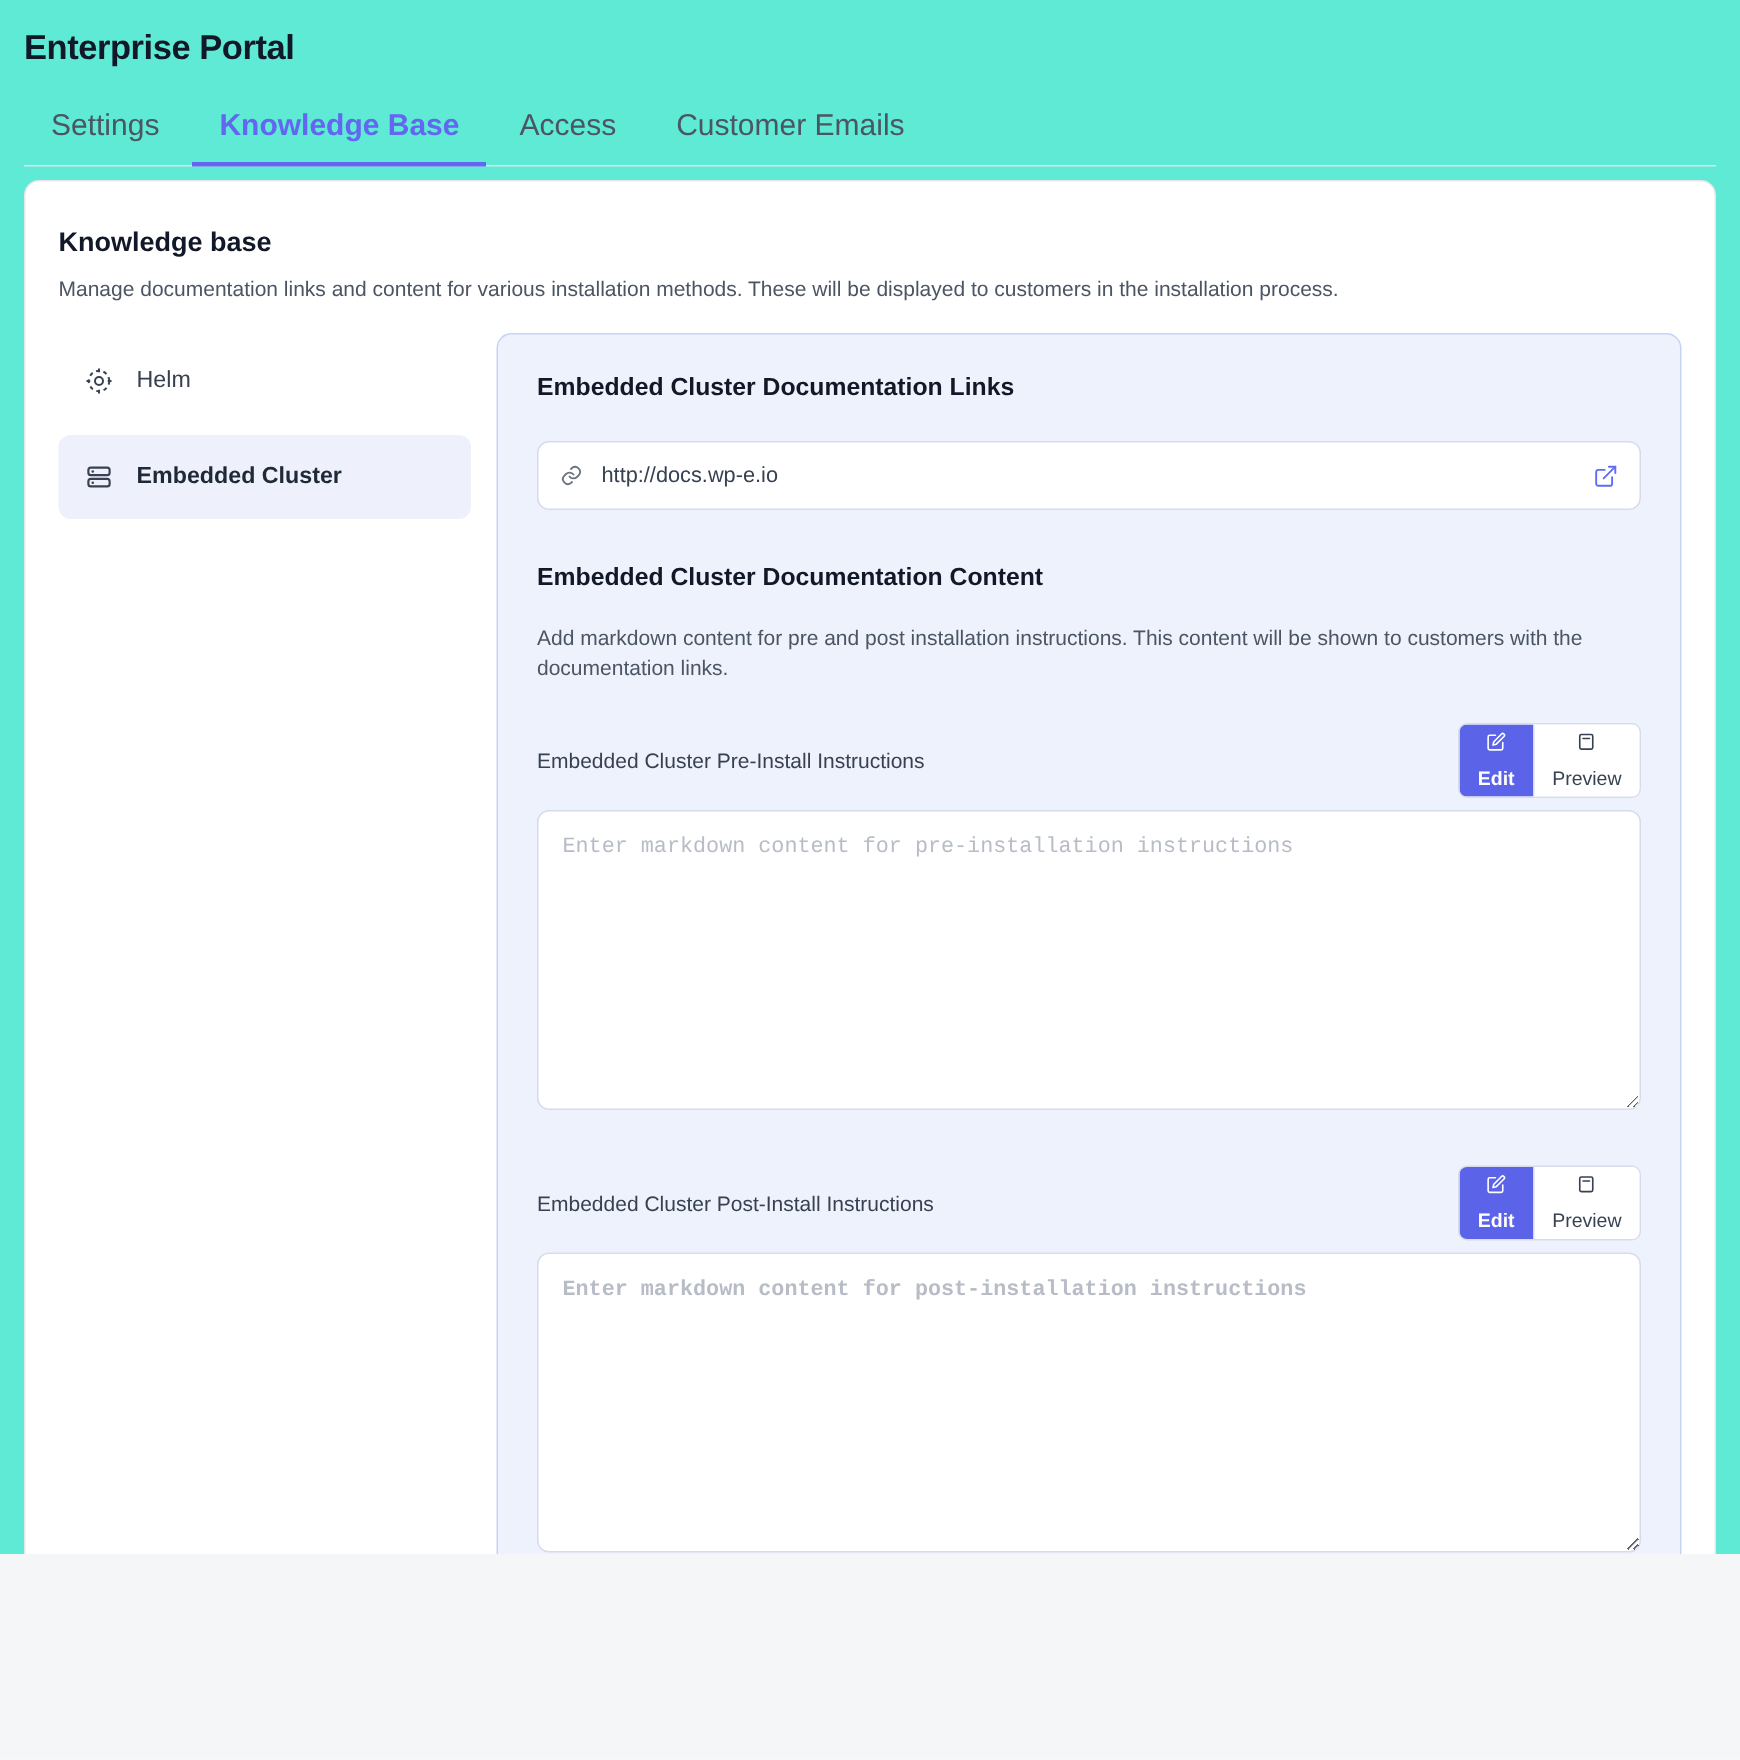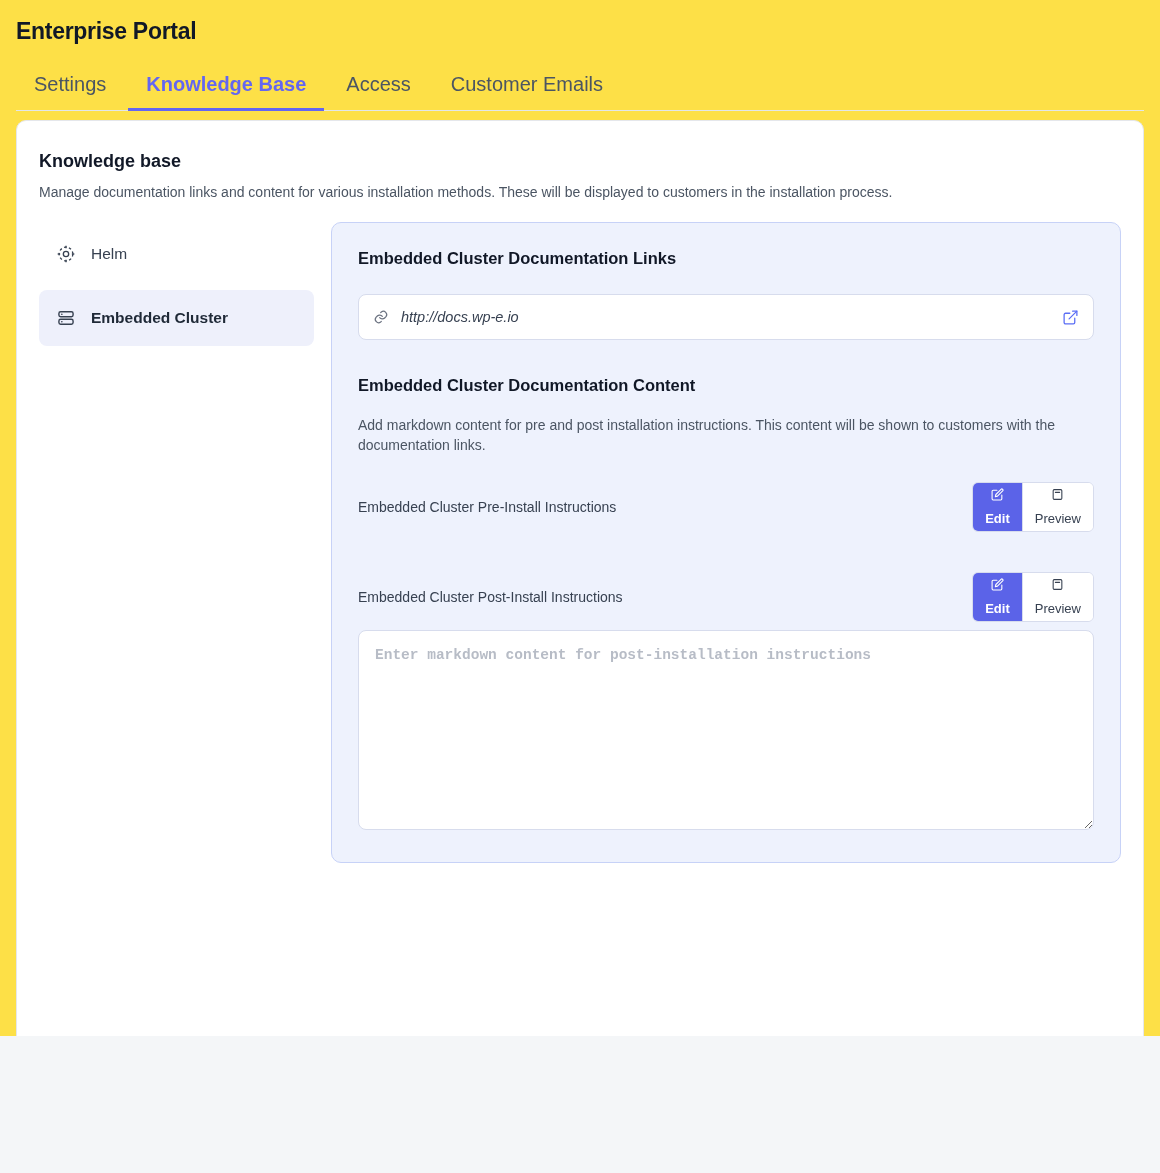--- a/index.html
+++ b/index.html
@@ -9,21 +9,21 @@
     width: 1160px;
     height: 1173px;
     background: #f4f6f8;
     font-family: "Liberation Sans", sans-serif;
     color: #1f2937;
   }
   .app {
     width: 1160px;
     height: 1036px;
     position: relative;
-    background: #fde047;
+    background: #5eead4;
     overflow: hidden;
   }
 
   
   .header {
     padding: 18px 16px 0 16px;
   }
   .app-title {
     font-size: 23px;
     font-weight: bold;
@@ -145,21 +145,20 @@
     height: 46px;
     display: flex;
     align-items: center;
     padding: 0 14px;
     gap: 12px;
   }
   .url-input .val {
     flex: 1 1 auto;
     font-size: 14.5px;
     color: #374151;
-    font-style: italic;
   }
   .link-icon { color: #6b7280; display:flex; align-items:center; }
   .ext-icon { color: #5b6ef5; display:flex; align-items:center; cursor:pointer; }
 
   .panel h4 {
     font-size: 16.5px;
     font-weight: bold;
     color: #111827;
     margin: 36px 0 20px 0;
   }
@@ -332,20 +331,21 @@
                 <span>
                   <svg width="13" height="13" viewBox="0 0 24 24" fill="none" stroke="currentColor" stroke-width="2" stroke-linecap="round" stroke-linejoin="round">
                     <rect x="4" y="3" width="16" height="18" rx="2"></rect>
                     <line x1="8" y1="8" x2="16" y2="8"></line>
                   </svg>
                 </span>
                 <span>Preview</span>
               </button>
             </div>
           </div>
+          <textarea class="md-area pre" placeholder="Enter markdown content for pre-installation instructions" style=""></textarea>
 
           <div class="spacer-block"></div>
 
           
           <div class="editor-head">
             <div class="editor-label">Embedded Cluster Post-Install Instructions</div>
             <div class="toggle-group">
               <button class="toggle-btn active">
                 <span>
                   <svg width="13" height="13" viewBox="0 0 24 24" fill="none" stroke="currentColor" stroke-width="2" stroke-linecap="round" stroke-linejoin="round">

